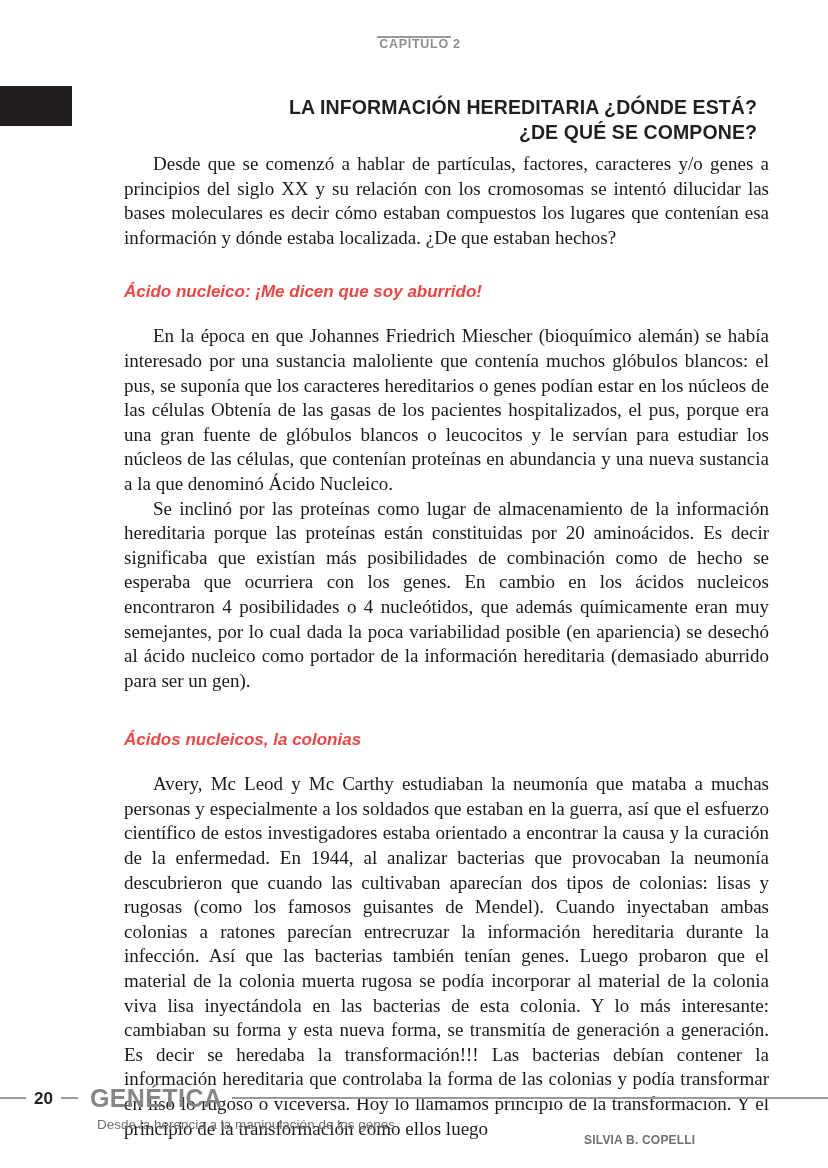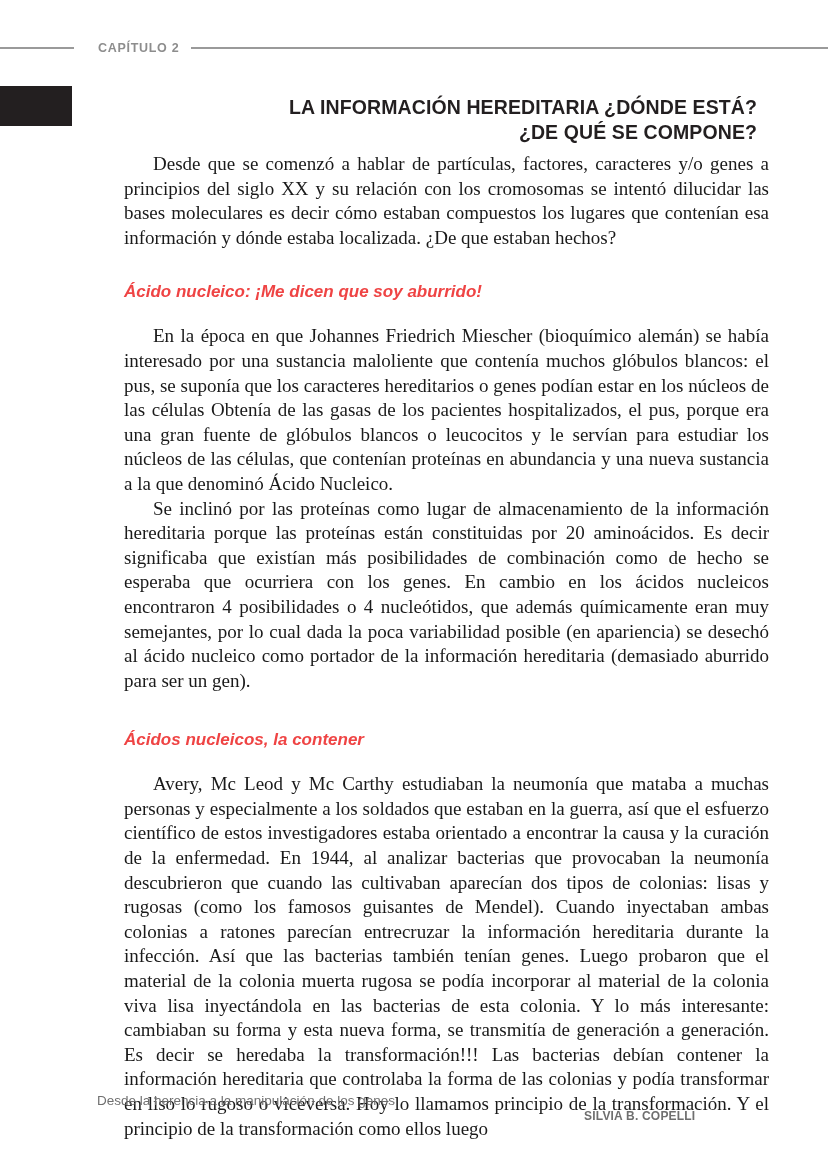--- a/index.html
+++ b/index.html
@@ -26,20 +26,21 @@
 
   
   .header {
     position: absolute;
     left: 0;
     top: 36px;
     width: 828px;
     height: 24px;
     display: flex;
     align-items: center;
+    flex-direction: column;
   }
   .rule-left {
     width: 74px;
     height: 2px;
     background: #9a9a9a;
     flex: 0 0 auto;
   }
   .chapter-label {
     font-family: "Liberation Sans", sans-serif;
     font-size: 12.5px;
@@ -225,26 +226,33 @@
     <p class="body">Desde que se comenzó a hablar de partículas, factores, caracteres y/o genes a principios del siglo XX y su relación con los cromosomas se intentó dilucidar las bases moleculares es decir cómo estaban compuestos los lugares que contenían esa información y dónde estaba localizada. ¿De que estaban hechos?</p>
 
     <div class="gap-before-sub"></div>
     <h2 class="subhead">Ácido nucleico: ¡Me dicen que soy aburrido!</h2>
     <div class="gap-after-sub"></div>
 
     <p class="body">En la época en que Johannes Friedrich Miescher (bioquímico alemán) se había interesado por una sustancia maloliente que contenía muchos glóbulos blancos: el pus, se suponía que los caracteres hereditarios o genes podían estar en los núcleos de las células Obtenía de las gasas de los pacientes hospitalizados, el pus, porque era una gran fuente de glóbulos blancos o leucocitos y le servían para estudiar los núcleos de las células, que contenían proteínas en abundancia y una nueva sustancia a la que denominó Ácido Nucleico.</p>
     <p class="body cont">Se inclinó por las proteínas como lugar de almacenamiento de la información hereditaria porque las proteínas están constituidas por 20 aminoácidos. Es decir significaba que existían más posibilidades de combinación como de hecho se esperaba que ocurriera con los genes. En cambio en los ácidos nucleicos encontraron 4 posibilidades o 4 nucleótidos, que además químicamente eran muy semejantes, por lo cual dada la poca variabilidad posible (en apariencia) se desechó al ácido nucleico como portador de la información hereditaria (demasiado aburrido para ser un gen).</p>
 
     <div class="gap-before-sub2"></div>
-    <h2 class="subhead">Ácidos nucleicos, la contener</h2>
+    <h2 class="subhead">Ácidos nucleicos, la colonias</h2>
     <div class="gap-after-sub2"></div>
 
     <p class="body">Avery, Mc Leod y Mc Carthy estudiaban la neumonía que mataba a muchas personas y especialmente a los soldados que estaban en la guerra, así que el esfuerzo científico de estos investigadores estaba orientado a encontrar la causa y la curación de la enfermedad. En 1944, al analizar bacterias que provocaban la neumonía descubrieron que cuando las cultivaban aparecían dos tipos de colonias: lisas y rugosas (como los famosos guisantes de Mendel). Cuando inyectaban ambas colonias a ratones parecían entrecruzar la información hereditaria durante la infección. Así que las bacterias también tenían genes. Luego probaron que el material de la colonia muerta rugosa se podía incorporar al material de la colonia viva lisa inyectándola en las bacterias de esta colonia. Y lo más interesante: cambiaban su forma y esta nueva forma, se transmitía de generación a generación. Es decir se heredaba la transformación!!! Las bacterias debían contener la información hereditaria que controlaba la forma de las colonias y podía transformar en liso lo rugoso o viceversa. Hoy lo llamamos principio de la transformación. Y el principio de la transformación como ellos luego</p>
   </div>
 
   <div class="footer">
+    <div class="footer-top">
+      <div class="f-rule-left"></div>
+      <div class="page-number">20</div>
+      <div class="f-rule-mid"></div>
+      <div class="book-title">GENÉTICA</div>
+      <div class="f-rule-right"></div>
+    </div>
     <div class="footer-bottom">
       <div class="book-subtitle">Desde la herencia a la manipulación de los genes</div>
       <div class="author">SILVIA B. COPELLI</div>
     </div>
   </div>
 
 </div>
 
 </body></html>

